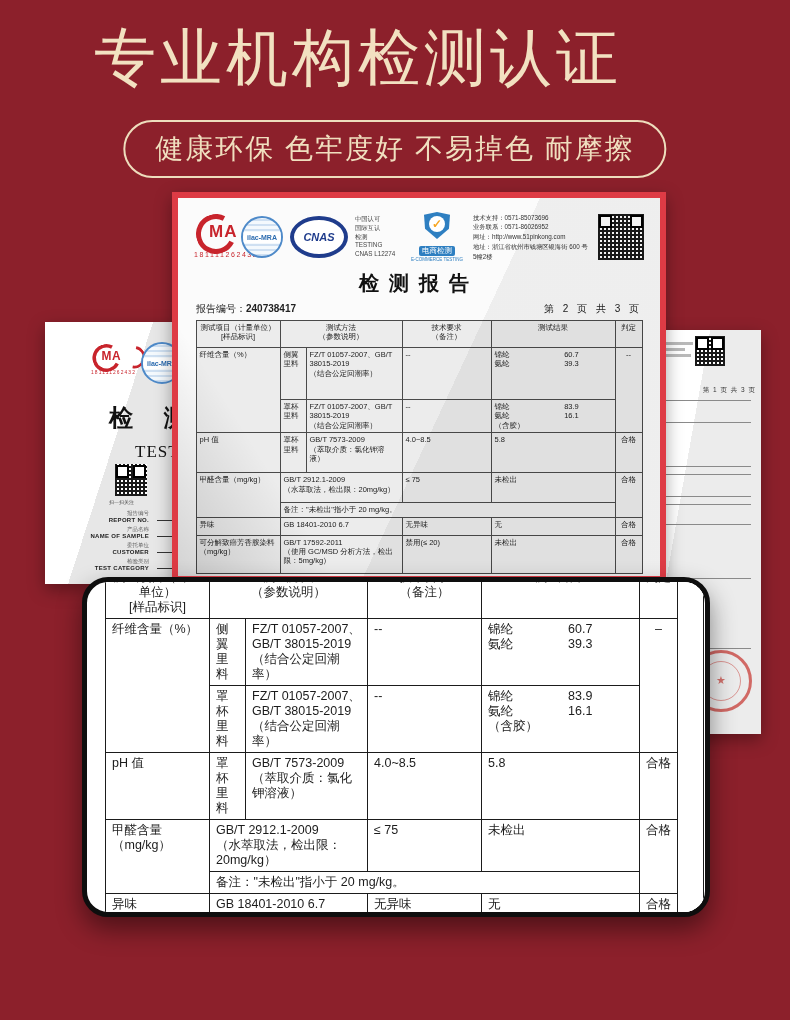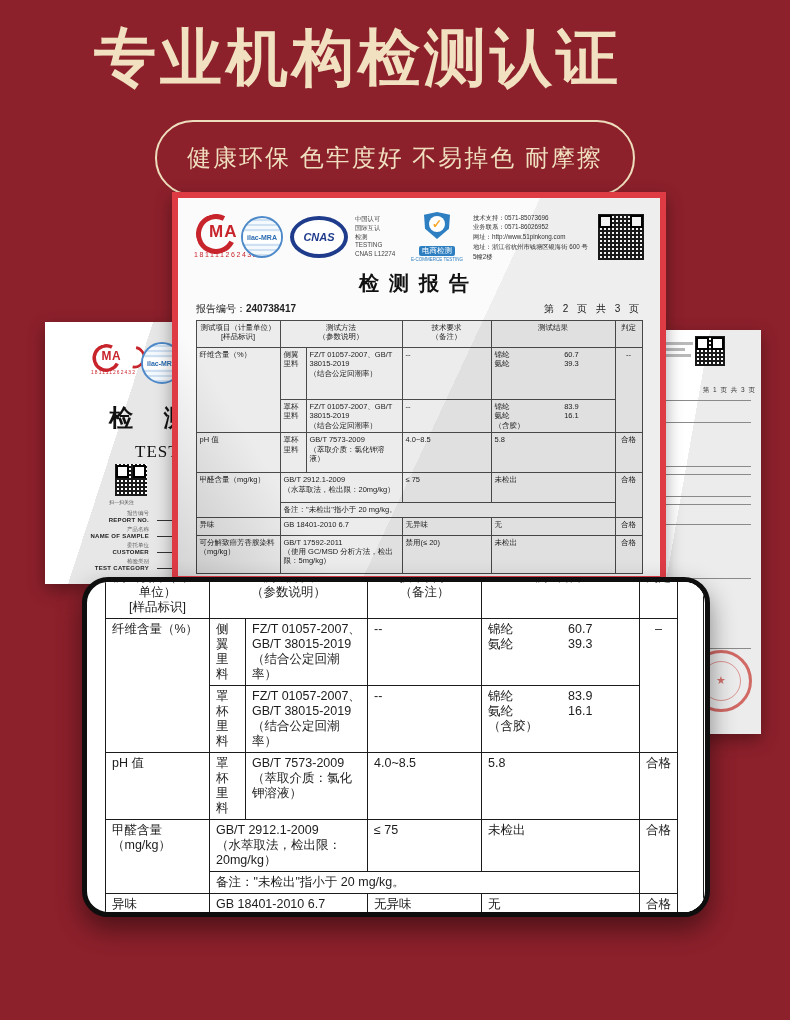--- a/index.html
+++ b/index.html
@@ -1,24 +1,24 @@
 <!DOCTYPE html>
 <html><head>
 <meta charset="utf-8">
 <style>
   html,body{margin:0;padding:0;background:#6f1a23;}
   .page{position:relative;width:790px;height:1020px;background:#8C202B;overflow:hidden;
         font-family:"Liberation Sans",sans-serif;}
 
   
   .hero-title{position:absolute;top:16px;left:0;width:716px;text-align:center;
-    font-size:62px;font-weight:bold;color:#F2E1C1;letter-spacing:4px;white-space:nowrap;}
+    font-size:62px;font-weight:normal;color:#F2E1C1;letter-spacing:4px;white-space:nowrap;}
   .hero-pill{position:absolute;top:120px;left:50%;transform:translateX(-50%);
-    border:2px solid #EEDDBD;border-radius:999px;padding:20px 30px;color:#F0DFBF;
-    font-size:24px;letter-spacing:2px;white-space:nowrap;}
+    border:2px solid #EEDDBD;border-radius:999px;padding:8px 30px;color:#F0DFBF;
+    font-size:28px;letter-spacing:2px;white-space:nowrap;}
 
   
   .paper{position:absolute;box-shadow:0 6px 16px rgba(0,0,0,.35);}
 
   
   .qr{position:relative;background-color:#fff;
     background-image:repeating-linear-gradient(0deg,#1a1a1a 0 2px,transparent 2px 4px),
                      repeating-linear-gradient(90deg,#1a1a1a 0 2px,#fff 2px 4px);}
   .qr::before{content:'';position:absolute;left:1px;top:1px;width:9px;height:9px;border:2px solid #000;background:#fff;}
   .qr::after{content:'';position:absolute;right:1px;top:1px;width:9px;height:9px;border:2px solid #000;background:#fff;}

